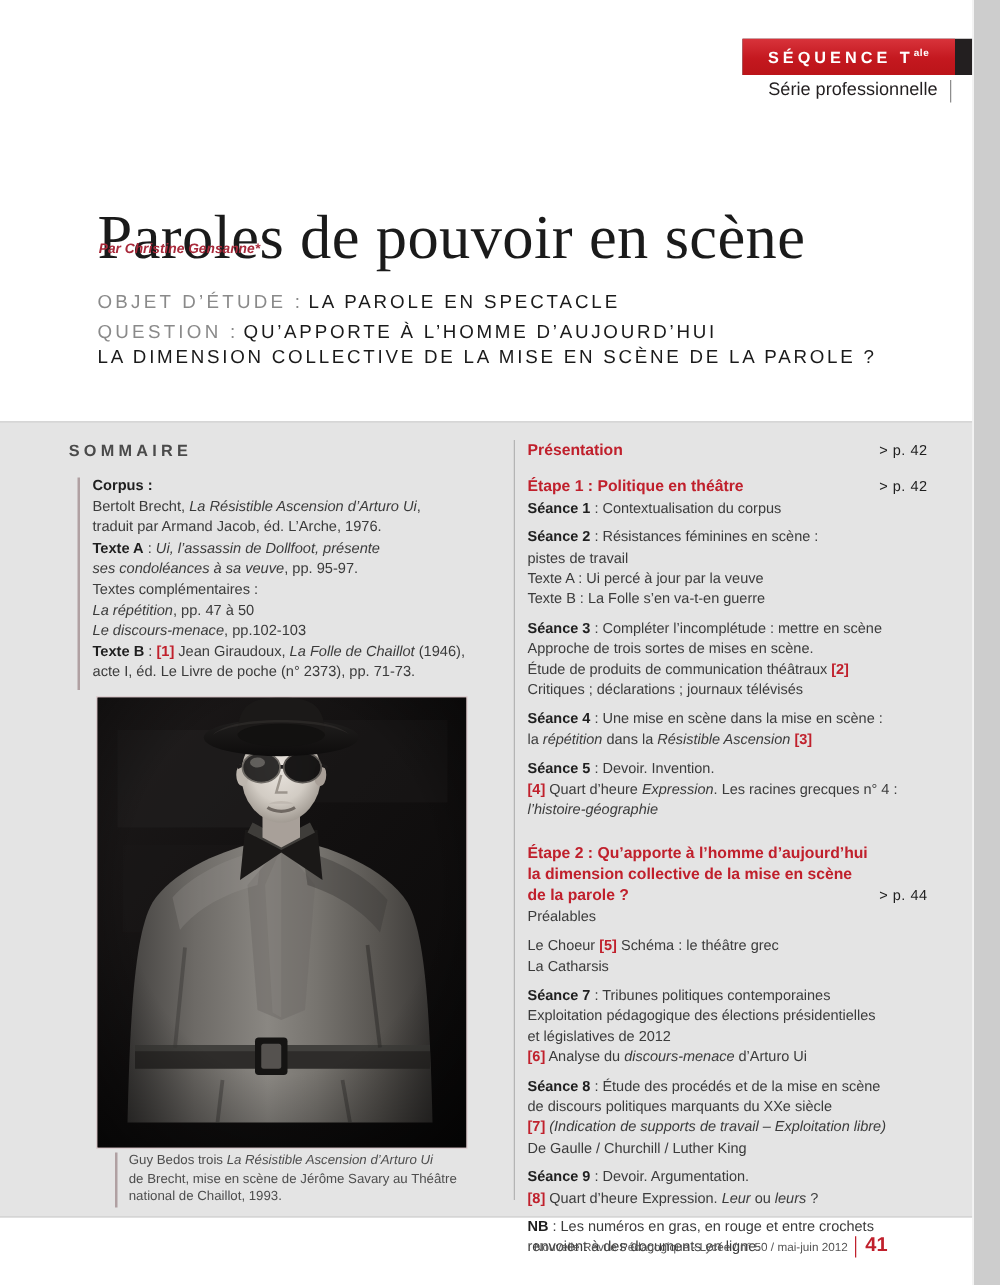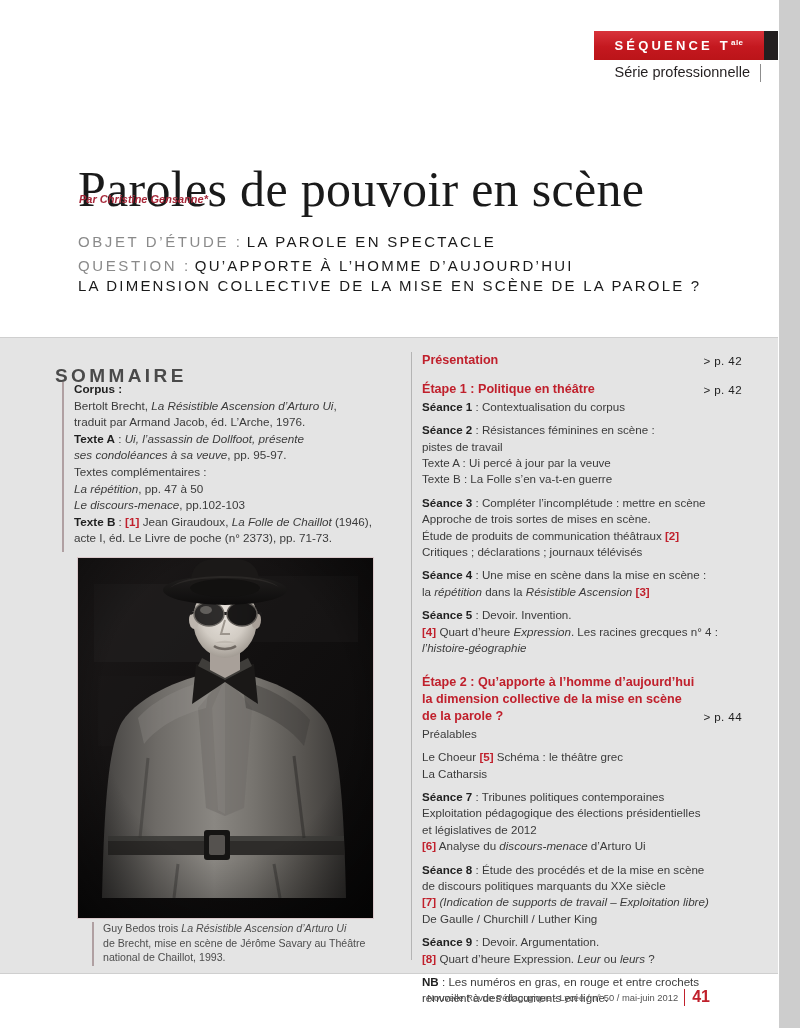--- a/index.html
+++ b/index.html
@@ -161,25 +161,24 @@
     left: 411px; top: 352px;
     width: 1px;
     height: 608px;
     background: #b4b4b4;
   }
 
   
   .sommaire-head {
     position: absolute;
     left: 55px; top: 353px;
-    font-size: 19px;
+    font-size: 13px;
     font-weight: bold;
     color: #4a4a4a;
     letter-spacing: 3.4px;
-    margin-top: 12px;
   }
   .corpus-rule {
     position: absolute;
     left: 62px; top: 382px;
     width: 2px;
     height: 170px;
     background: #b0a0a2;
   }
   .corpus-block {
     position: absolute;

